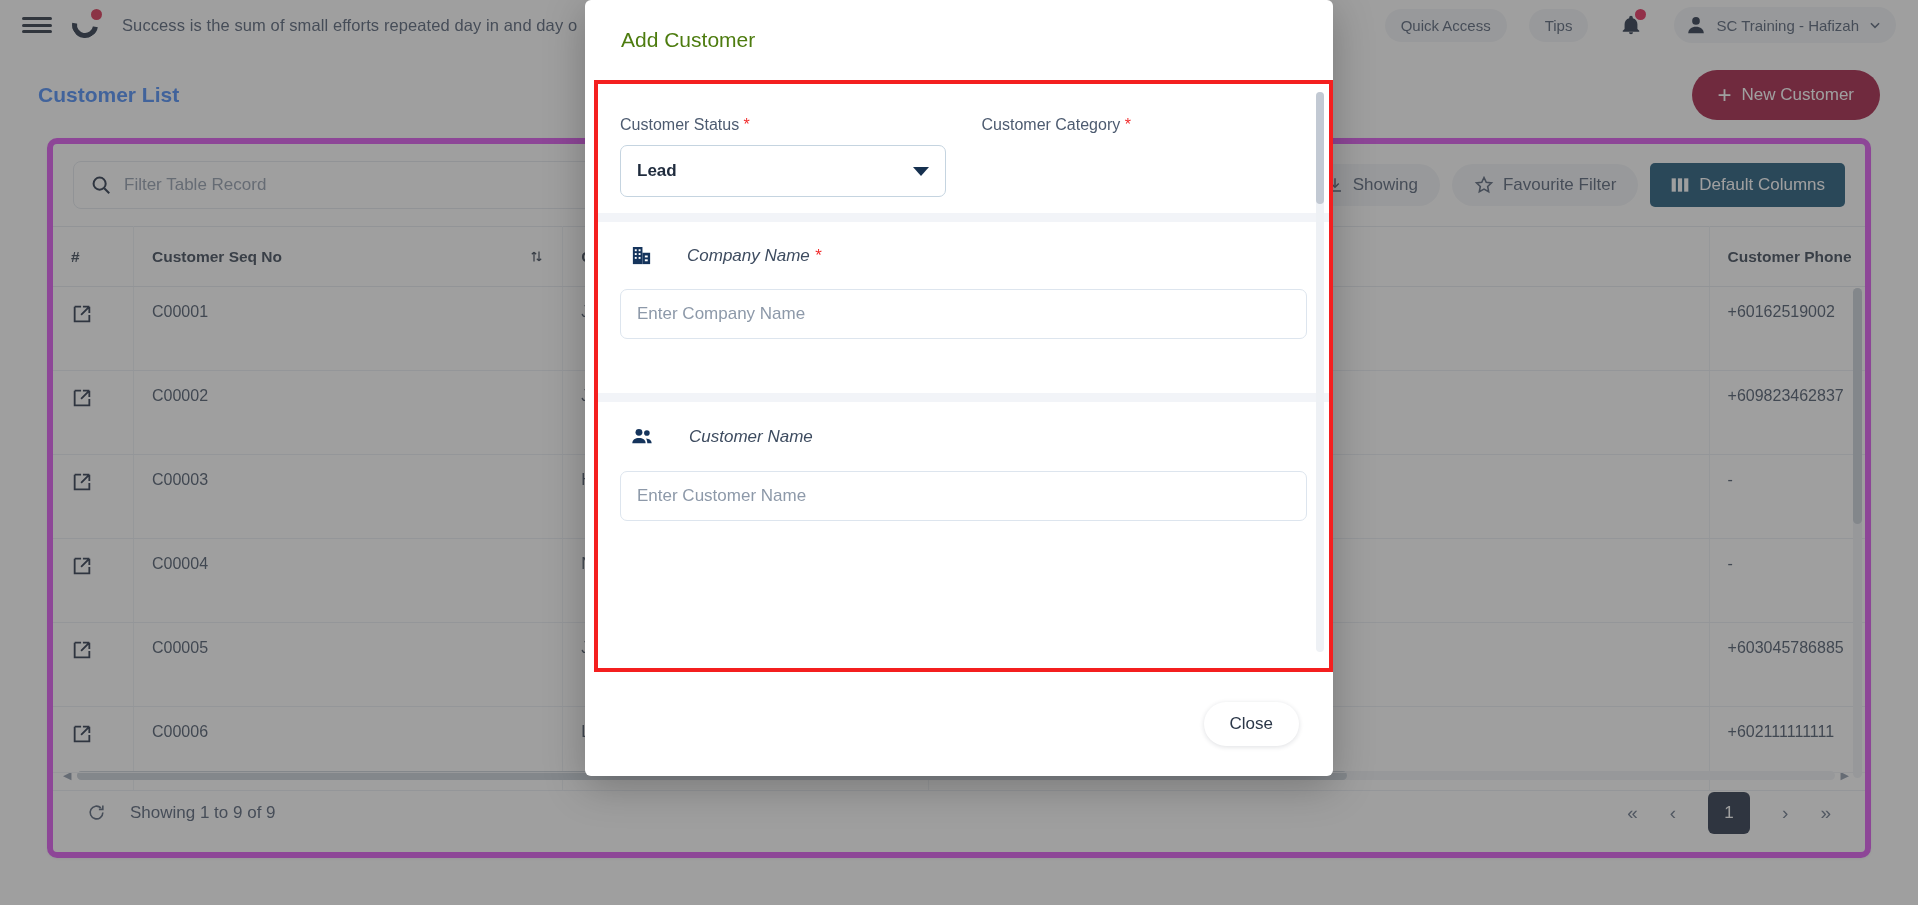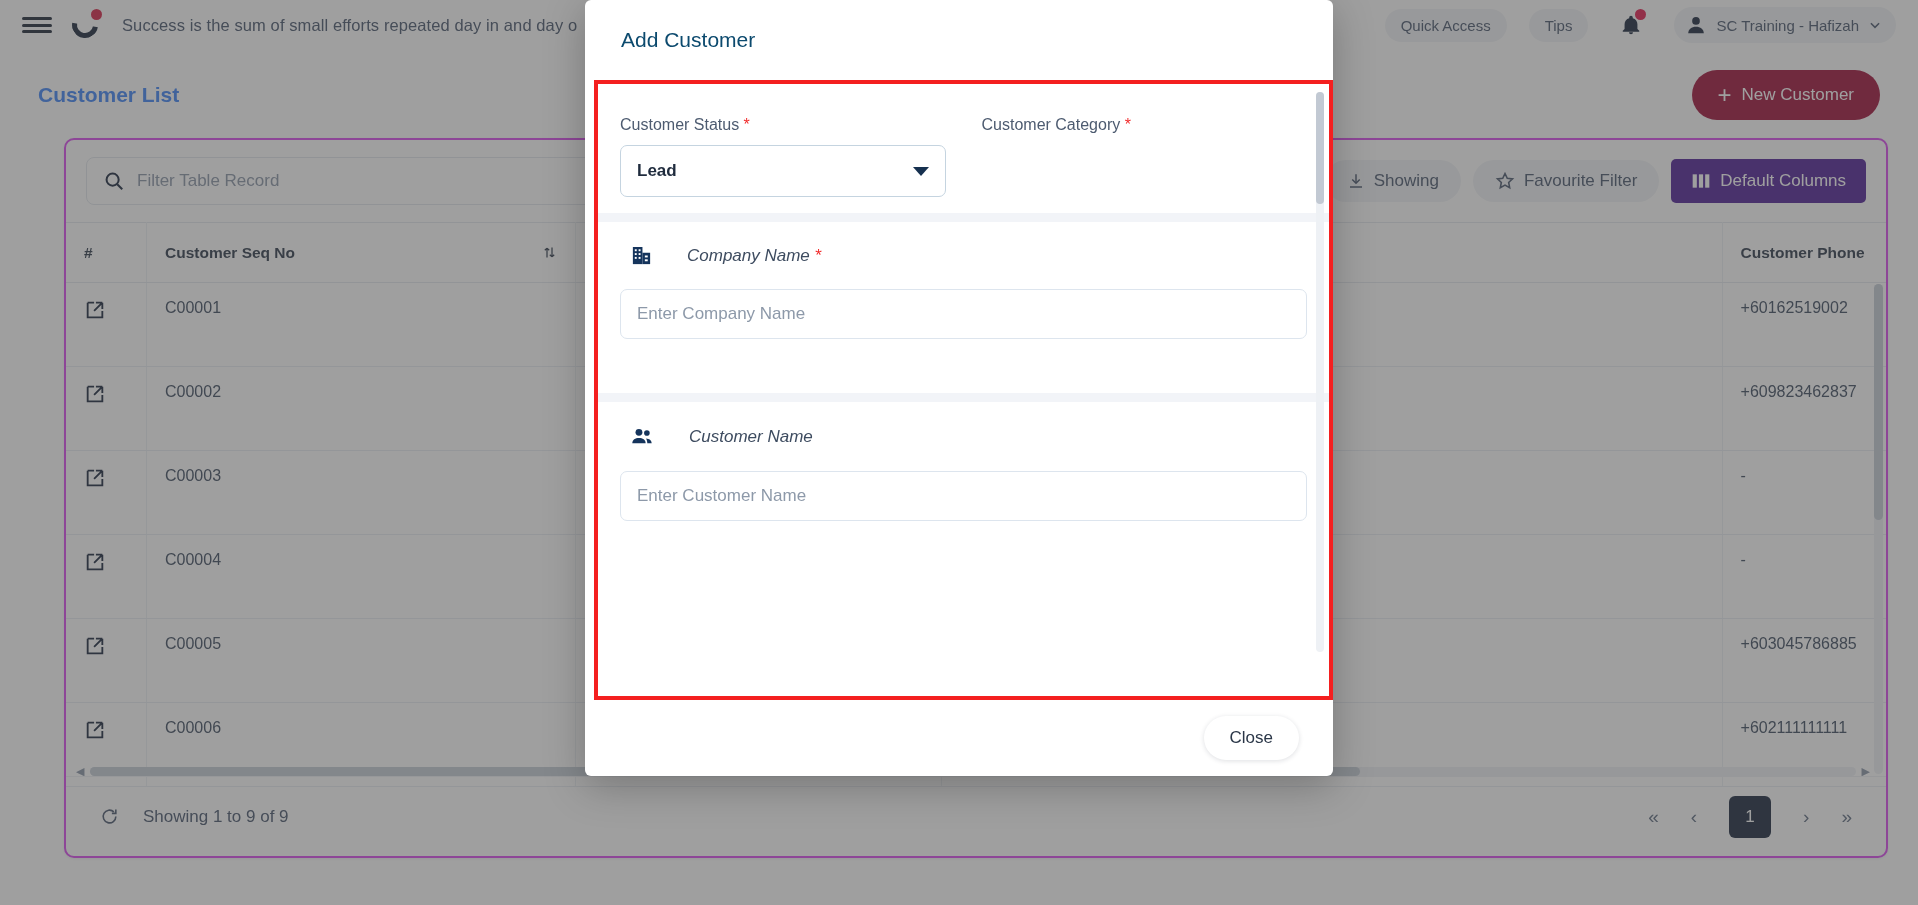--- a/index.html
+++ b/index.html
@@ -61,41 +61,41 @@
   .btn-new {
     margin-left: auto; background: #9e0b35; color: #ffffff;
     border-radius: 26px; padding: 13px 26px; font-size: 17px;
     display: flex; align-items: center; gap: 10px; cursor: pointer;
     border: none; font-family: inherit;
   }
   .plus-glyph { font-size: 24px; line-height: 1; font-weight: 300; }
 
   
   .card {
-    position: absolute; top: 138px; left: 64px; width: 1824px; height: 720px;
-    background: #fff; border: 2px solid #d946ef; border-radius: 10px;
+    position: absolute; top: 138px; left: 47px; width: 1824px; height: 720px;
+    background: #fff; border: 6px solid #d946ef; border-radius: 10px;
     box-shadow: 0 1px 3px rgba(20,30,50,.07);
     overflow: hidden;
   }
   .toolbar { height: 82px; display: flex; align-items: center; padding: 0 20px; gap: 12px; }
   .search-box {
     flex: 1 1 auto; height: 48px; border: 1px solid #e2e6ec; border-radius: 8px;
     display: flex; align-items: center; gap: 12px; padding: 0 16px; background: #fff;
   }
   .search-box input {
     border: none; outline: none; font-size: 17px; color: #5d6b80;
     font-family: inherit; width: 100%; background: transparent;
   }
   .search-box input::placeholder { color: #8894a6; }
   .tool-pill {
     display: flex; align-items: center; gap: 9px; background: #f1f3f6;
     border-radius: 22px; padding: 11px 22px; font-size: 17px;
     color: #46546b; cursor: pointer; white-space: nowrap;
   }
-  .tool-pill.solid { background: #4c1d95; color: #fff; border-radius: 5px; padding: 12px 20px; }
+  .tool-pill.solid { background: #0c4a6e; color: #fff; border-radius: 5px; padding: 12px 20px; }
 
   
   .tbl-wrap { position: relative; height: 556px; }
   table.grid { border-collapse: collapse; width: 2120px; table-layout: fixed; }
   table.grid th {
     background: #fff; font-size: 15.5px; color: #2b3748; font-weight: bold;
     text-align: left; padding: 16px 18px; height: 60px;
     border-top: 1px solid #e4e8ee; border-bottom: 1px solid #e4e8ee;
     border-right: 1px solid #edf0f4; vertical-align: middle;
   }
@@ -145,21 +145,21 @@
   .dim { position: absolute; inset: 0; background: rgba(70,70,70,.52); }
 
   
   .modal {
     position: absolute; left: 585px; top: 0; width: 748px; height: 776px;
     background: #ffffff; border-radius: 6px; overflow: hidden;
     box-shadow: 0 10px 40px rgba(0,0,0,.25);
     display: flex; flex-direction: column;
   }
   .modal-head { height: 80px; display: flex; align-items: center; padding: 0 36px; }
-  .modal-title { font-size: 21px; color: #0c4a6e; }
+  .modal-title { font-size: 21px; color: #4d7c0f; }
   .modal-body {
     position: relative; flex: 1 1 auto; border: 4px solid #f41f1f;
     overflow: hidden; background: #fff; margin-left: 9px;
   }
   .mb-scroll { position: absolute; inset: 0; padding: 0 0 10px 0; }
   .sec-sep { height: 9px; background: #f2f4f8; margin: 16px 0 0 0; }
   .row2 { display: flex; gap: 36px; padding: 32px 22px 0 22px; }
   .fld { flex: 1 1 0; }
   .flabel { font-size: 16px; color: #4d5b70; margin-bottom: 11px; }
   .req { color: #f12c2c; }
@@ -180,21 +180,21 @@
     border: none; outline: none; width: 100%; font-size: 17px;
     color: #3c4a5e; font-family: inherit; background: transparent;
   }
   .txt-ctl input::placeholder { color: #8d99a9; }
   .spacer-lg { height: 38px; }
   .mb-vscroll { position: absolute; right: 5px; top: 8px; width: 8px; height: 560px;
     background: #eef1f5; border-radius: 5px; }
   .mb-vscroll i { position: absolute; left: 0; top: 0; width: 8px; height: 112px;
     background: #c2c9d3; border-radius: 5px; display: block; }
   .modal-foot {
-    height: 76px; display: flex; align-items: center; justify-content: flex-end;
+    height: 104px; display: flex; align-items: center; justify-content: flex-end;
     gap: 14px; padding: 0 34px;
   }
   .btn-close {
     background: #ffffff; border: none; border-radius: 22px; padding: 12px 26px;
     font-size: 17px; color: #2b3748; cursor: pointer; font-family: inherit;
     box-shadow: 0 1px 5px rgba(20,30,50,.14);
   }
   .btn-save {
     background: #f0144c; border: none; border-radius: 22px; padding: 13px 26px;
     font-size: 17px; color: #ffffff; cursor: pointer; font-family: inherit; font-weight: bold;

